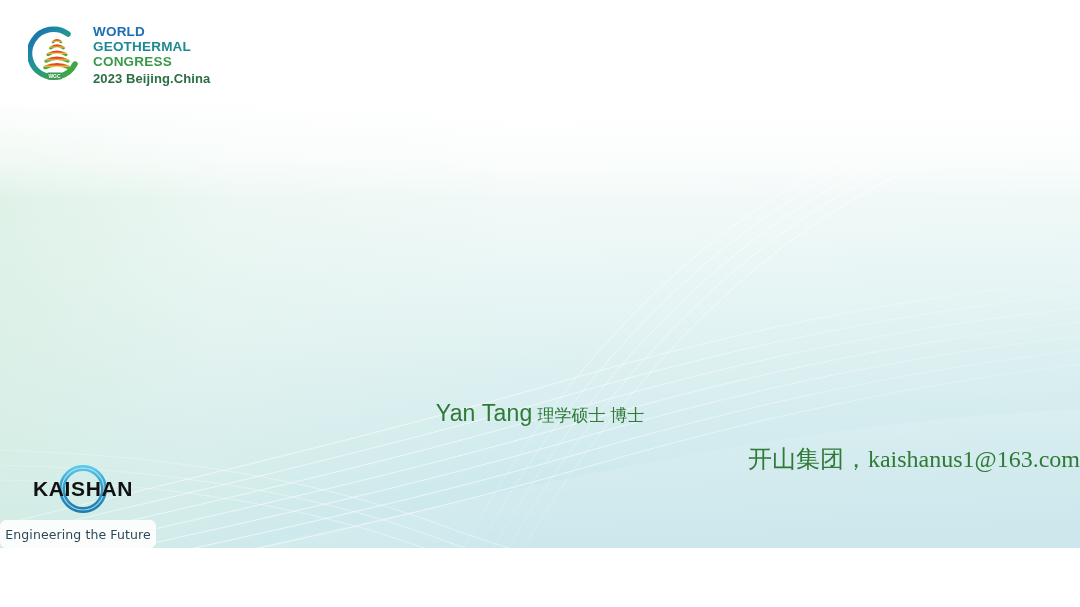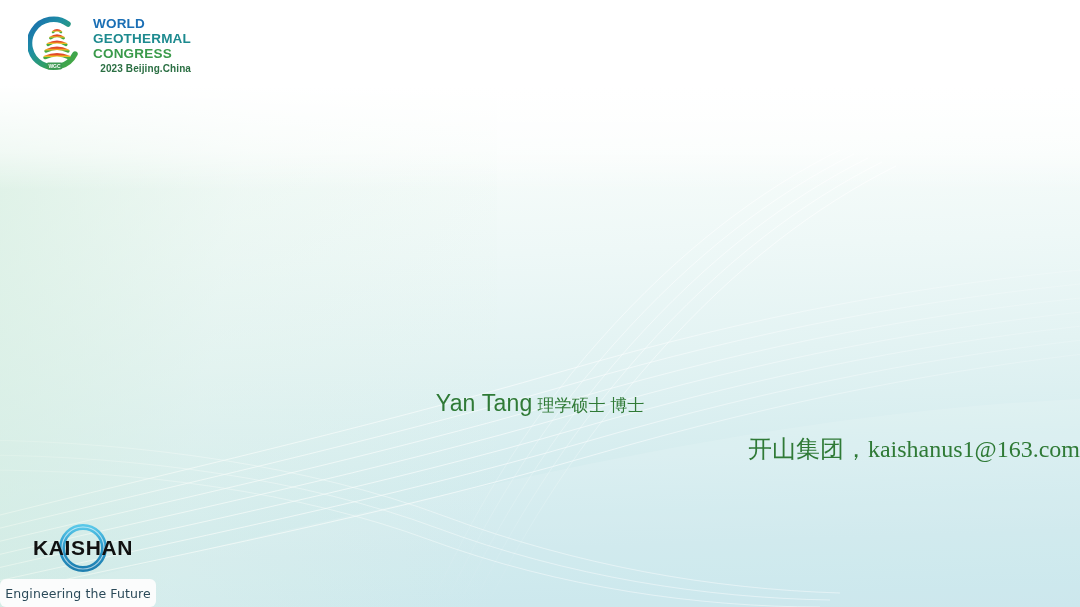--- a/index.html
+++ b/index.html
@@ -3,32 +3,33 @@
 <meta charset="utf-8">
 <style>
   html, body {
     margin: 0;
     padding: 0;
     background: #ffffff;
   }
   #slide {
     position: relative;
     width: 1080px;
-    height: 607px;
+    height: 538px;
     overflow: hidden;
     font-family: "Liberation Sans", "DejaVu Sans", sans-serif;
     background: linear-gradient(178deg,
         #ffffff 0%,
         #fdfffd 12%,
         #f7fcfa 26%,
         #eef8f7 42%,
         #e3f3f3 58%,
         #d6edef 74%,
         #cbe8ec 88%,
         #c5e4eb 100%);
+    margin-top: 10px;
   }
   
   #slide .tint-left {
     position: absolute;
     left: 0; top: 0;
     width: 46%;
     height: 100%;
     background: linear-gradient(100deg, rgba(214,238,224,0.75) 0%, rgba(226,243,234,0.35) 45%, rgba(255,255,255,0) 100%);
     pointer-events: none;
   }
@@ -71,26 +72,25 @@
     letter-spacing: 0.2px;
     margin-bottom: 1.5px;
     white-space: nowrap;
   }
   .wm-world    { color: #1b6fb5; }
   .wm-geo      { color: #1d8a8f; }
   .wm-congress { color: #3a9a4a; }
   .wgc-wordmark .wm-sub {
     font-family: "Liberation Sans", "DejaVu Sans", sans-serif;
     font-weight: bold;
-    font-size: 10px;
+    font-size: 13px;
     color: #2b6f43;
     letter-spacing: 0.1px;
     margin-top: 2px;
     white-space: nowrap;
-    text-align: right;
   }
 
   .wgc-year {
     position: absolute;
     right: 34px;
     top: 20px;
     font-family: "Liberation Sans", "DejaVu Sans", sans-serif;
     font-weight: bold;
     font-size: 44px;
     letter-spacing: -0.5px;

